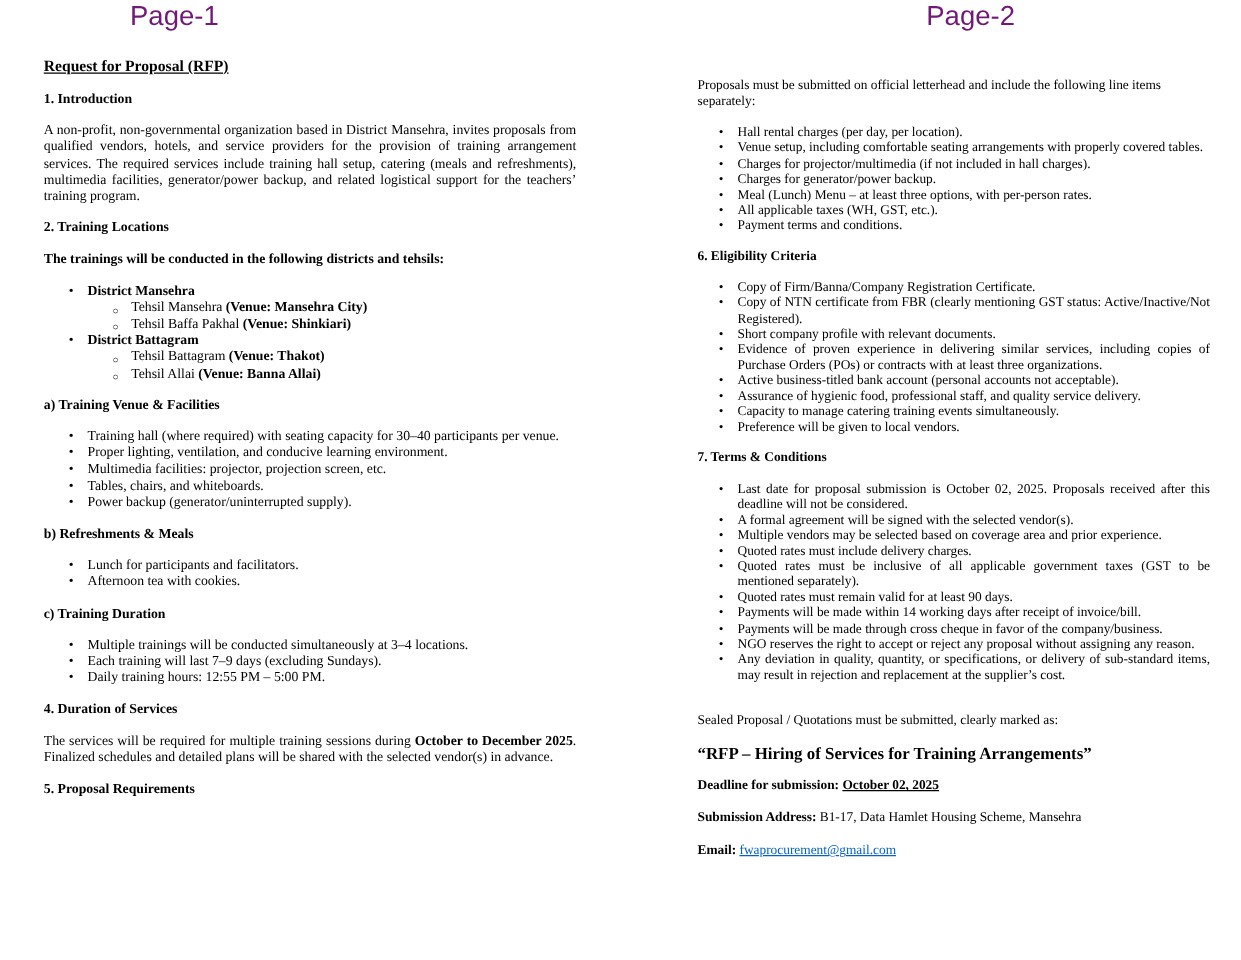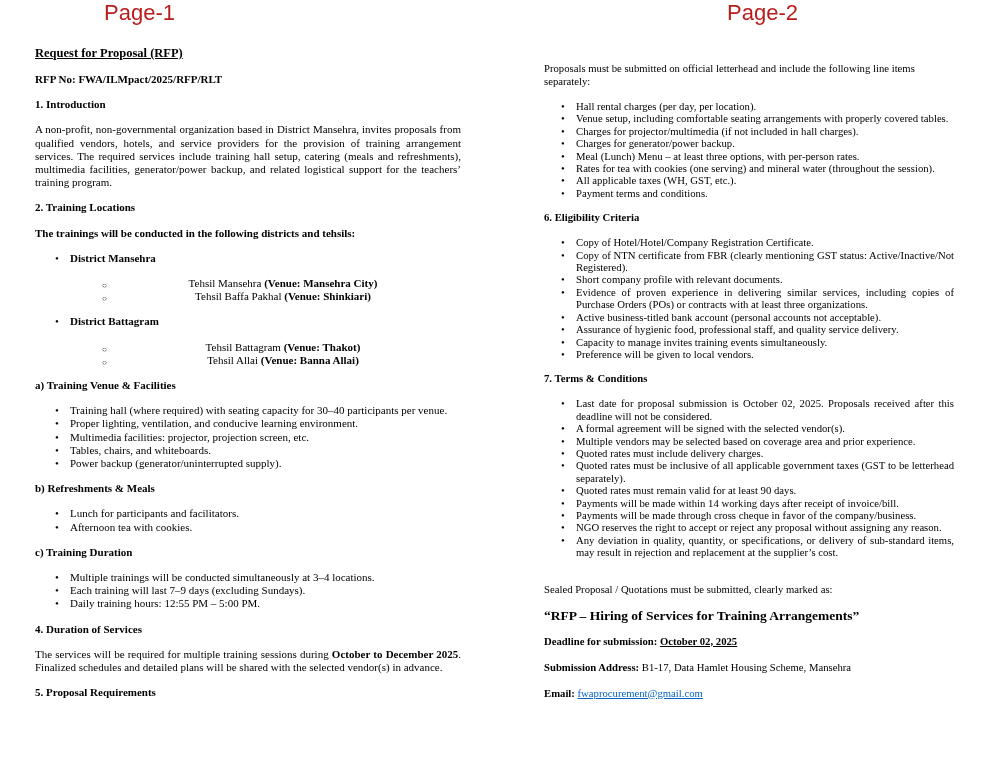--- a/index.html
+++ b/index.html
@@ -7,44 +7,44 @@
     width: 993px; height: 768px;
     background: #ffffff;
     font-family: "Liberation Serif", "DejaVu Serif", serif;
     font-size: 11px;
     color: #000;
     position: relative;
     overflow: hidden;
   }
   .page { position: absolute; top: 0; }
   #pg1 { left: 35px; width: 426px; }
-  #pg2 { left: 544px; width: 410px; font-size: 10.7px; }
+  #pg2 { left: 558px; width: 410px; font-size: 10.7px; }
 
   .page-header {
     font-family: "Liberation Sans", "DejaVu Sans", sans-serif;
-    font-size: 22px; line-height: 26px; color: #b91c1c;
+    font-size: 22px; line-height: 26px; color: #701a75;
   }
   #pg1 .page-header { padding-left: 69px; }
   #pg2 .page-header { padding-left: 183px; }
 
   p { margin: 0 0 12px; line-height: 13.2px; }
   #pg2 p { line-height: 13px; }
   .b { font-weight: bold; }
   .u { text-decoration: underline; }
   .j { text-align: justify; }
 
   .doc-title {
     font-weight: bold; font-size: 12.5px; line-height: 15px;
     text-decoration: underline; margin: 20px 0 12px;
   }
 
   ul { list-style: none; margin: 0 0 12px; padding: 0; }
   .l1 > li { position: relative; padding-left: 35px; line-height: 13.2px; }
   .l1 > li::before { content: "\2022"; position: absolute; left: 20px; }
-  .l2 { margin: 12px; text-align: center; }
+  .l2 { margin: 0; }
   .l2 > li { position: relative; padding-left: 35px; line-height: 13.2px; font-weight: normal; }
   .l2 > li::before { content: "\25CB"; position: absolute; left: 20px; font-size: 8px; top: 2px; }
 
   #pg2 .l1 > li { padding-left: 32px; line-height: 12.4px; }
   #pg2 .l1 > li::before { left: 17px; }
   #pg2 .l1.j > li { text-align: justify; }
 
   #pg2 .lead-first { margin-top: 36px; margin-bottom: 12px; }
 
   .submission { margin-top: 24px; }
@@ -54,21 +54,20 @@
   .link { color: #0563C1; text-decoration: underline; cursor: pointer; }
 </style>
 </head>
 <body>
 
 <div class="page" id="pg1">
   <div class="page-header">Page-1</div>
 
   <div class="doc-title">Request for Proposal (RFP)</div>
 
-  <p class="b">RFP No: FWA/ILMpact/2025/RFP/RLT</p>
 
 
   <p class="b">1. Introduction</p>
   <p class="j">A non-profit, non-governmental organization based in District Mansehra, invites proposals from qualified vendors, hotels, and service providers for the provision of training arrangement services. The required services include training hall setup, catering (meals and refreshments), multimedia facilities, generator/power backup, and related logistical support for the teachers’ training program.</p>
 
   <p class="b">2. Training Locations</p>
   <p class="b">The trainings will be conducted in the following districts and tehsils:</p>
 
   <ul class="l1">
     <li>
@@ -120,44 +119,43 @@
   <div class="page-header">Page-2</div>
 
   <p class="lead-first">Proposals must be submitted on official letterhead and include the following line items separately:</p>
 
   <ul class="l1">
     <li>Hall rental charges (per day, per location).</li>
     <li>Venue setup, including comfortable seating arrangements with properly covered tables.</li>
     <li>Charges for projector/multimedia (if not included in hall charges).</li>
     <li>Charges for generator/power backup.</li>
     <li>Meal (Lunch) Menu – at least three options, with per-person rates.</li>
-    <li>Rates for tea with cookies (one serving) and mineral water (throughout the session).</li>
     <li>All applicable taxes (WH, GST, etc.).</li>
     <li>Payment terms and conditions.</li>
   </ul>
 
   <p class="b">6. Eligibility Criteria</p>
   <ul class="l1 j">
-    <li>Copy of Hotel/Hotel/Company Registration Certificate.</li>
+    <li>Copy of Firm/Banna/Company Registration Certificate.</li>
     <li>Copy of NTN certificate from FBR (clearly mentioning GST status: Active/Inactive/Not Registered).</li>
     <li>Short company profile with relevant documents.</li>
     <li>Evidence of proven experience in delivering similar services, including copies of Purchase Orders (POs) or contracts with at least three organizations.</li>
     <li>Active business-titled bank account (personal accounts not acceptable).</li>
     <li>Assurance of hygienic food, professional staff, and quality service delivery.</li>
-    <li>Capacity to manage invites training events simultaneously.</li>
+    <li>Capacity to manage catering training events simultaneously.</li>
     <li>Preference will be given to local vendors.</li>
   </ul>
 
   <p class="b">7. Terms &amp; Conditions</p>
   <ul class="l1 j">
     <li>Last date for proposal submission is October 02, 2025. Proposals received after this deadline will not be considered.</li>
     <li>A formal agreement will be signed with the selected vendor(s).</li>
     <li>Multiple vendors may be selected based on coverage area and prior experience.</li>
     <li>Quoted rates must include delivery charges.</li>
-    <li>Quoted rates must be inclusive of all applicable government taxes (GST to be letterhead separately).</li>
+    <li>Quoted rates must be inclusive of all applicable government taxes (GST to be mentioned separately).</li>
     <li>Quoted rates must remain valid for at least 90 days.</li>
     <li>Payments will be made within 14 working days after receipt of invoice/bill.</li>
     <li>Payments will be made through cross cheque in favor of the company/business.</li>
     <li>NGO reserves the right to accept or reject any proposal without assigning any reason.</li>
     <li>Any deviation in quality, quantity, or specifications, or delivery of sub-standard items, may result in rejection and replacement at the supplier’s cost.</li>
   </ul>
 
   <div class="submission">
     <p>Sealed Proposal / Quotations must be submitted, clearly marked as:</p>
     <p class="marked-title">“RFP – Hiring of Services for Training Arrangements”</p>

